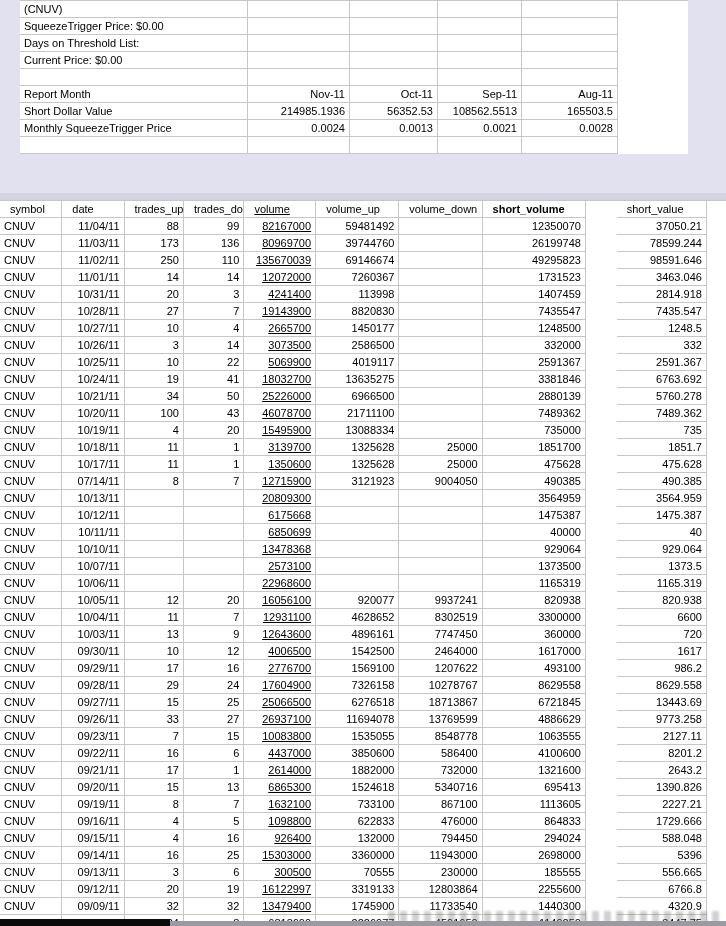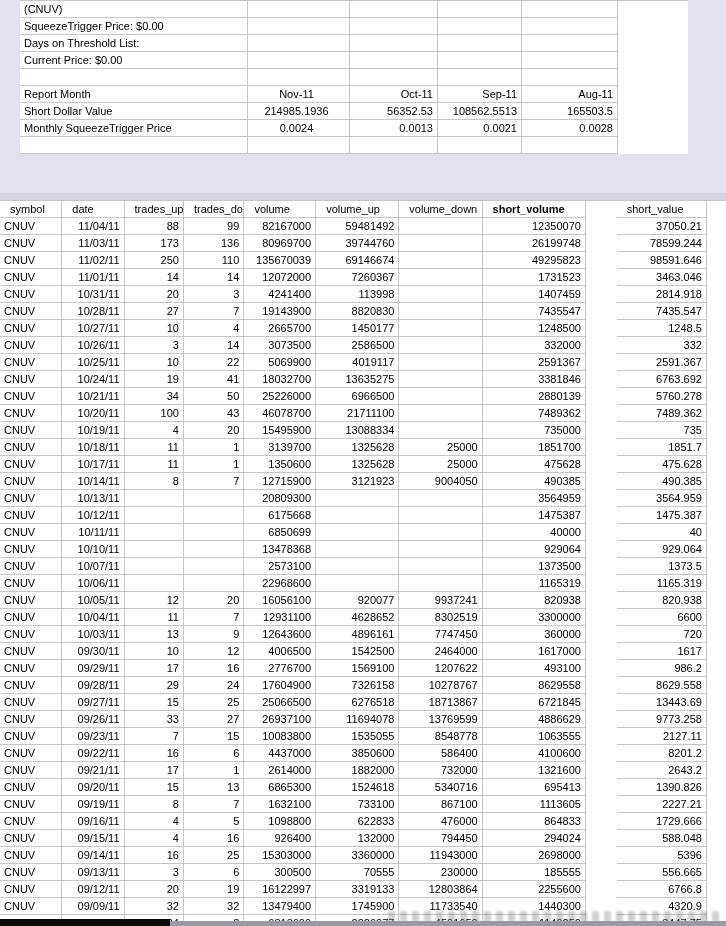--- a/index.html
+++ b/index.html
@@ -20,31 +20,31 @@
   .lbl { text-align:left; padding-left:4px; }
   .bold { font-weight:bold; }
 
   
   .sheet-top {
     position:absolute; left:0; top:0; width:668px; background:#fff;
     border-top:1px solid var(--grid, #c6c6c6);
     margin-left:20px;
   }
   .srow { display:flex; }
-  .ca { width:228px; } .cb { width:102px;text-align:center; } .cc { width:88px; }
+  .ca { width:228px; } .cb { width:102px; } .cc { width:88px; }
   .cd { width:84px; }  .ce { width:96px; }
 
   
   .sheet-main {
     position:absolute; left:0; top:200px; width:726px; background:#fff;
     border-top:1px solid var(--grid, #c6c6c6);
   }
   .trow { display:flex; }
   .t0 { width:65px; }  .t1 { width:65px; }  .t2 { width:62px; }
-  .t3 { width:63px; }  .t4 { width:75px; }  .t5 { width:87px; }
+  .t3 { width:63px; }  .t4 { width:75px;text-decoration:underline; }  .t5 { width:87px; }
   .t6 { width:87px; }  .t7 { width:108px; } .t8 { width:94px;margin-left:31px; }
   .filler { width:20px; border-right:none; border-bottom:none; }
   .hdr .c { text-align:left; padding-left:10px; padding-right:0; }
 
   
   .band { position:absolute; left:0; top:193px; width:726px; height:7px;
           background:#d3d3e2; }
 
   
   .black-bar { position:absolute; left:0; top:919px; width:170px; height:7px;
@@ -328,21 +328,21 @@
           <div class="c t3 num">1</div>
           <div class="c t4 num">1350600</div>
           <div class="c t5 num">1325628</div>
           <div class="c t6 num">25000</div>
           <div class="c t7 num">475628</div>
           <div class="c t8 num">475.628</div>
           <div class="c filler"></div>
         </div>
         <div class="trow">
           <div class="c t0 lbl">CNUV</div>
-          <div class="c t1 num">10/14/11</div>
+          <div class="c t1 num">07/14/11</div>
           <div class="c t2 num">8</div>
           <div class="c t3 num">7</div>
           <div class="c t4 num">12715900</div>
           <div class="c t5 num">3121923</div>
           <div class="c t6 num">9004050</div>
           <div class="c t7 num">490385</div>
           <div class="c t8 num">490.385</div>
           <div class="c filler"></div>
         </div>
         <div class="trow">

